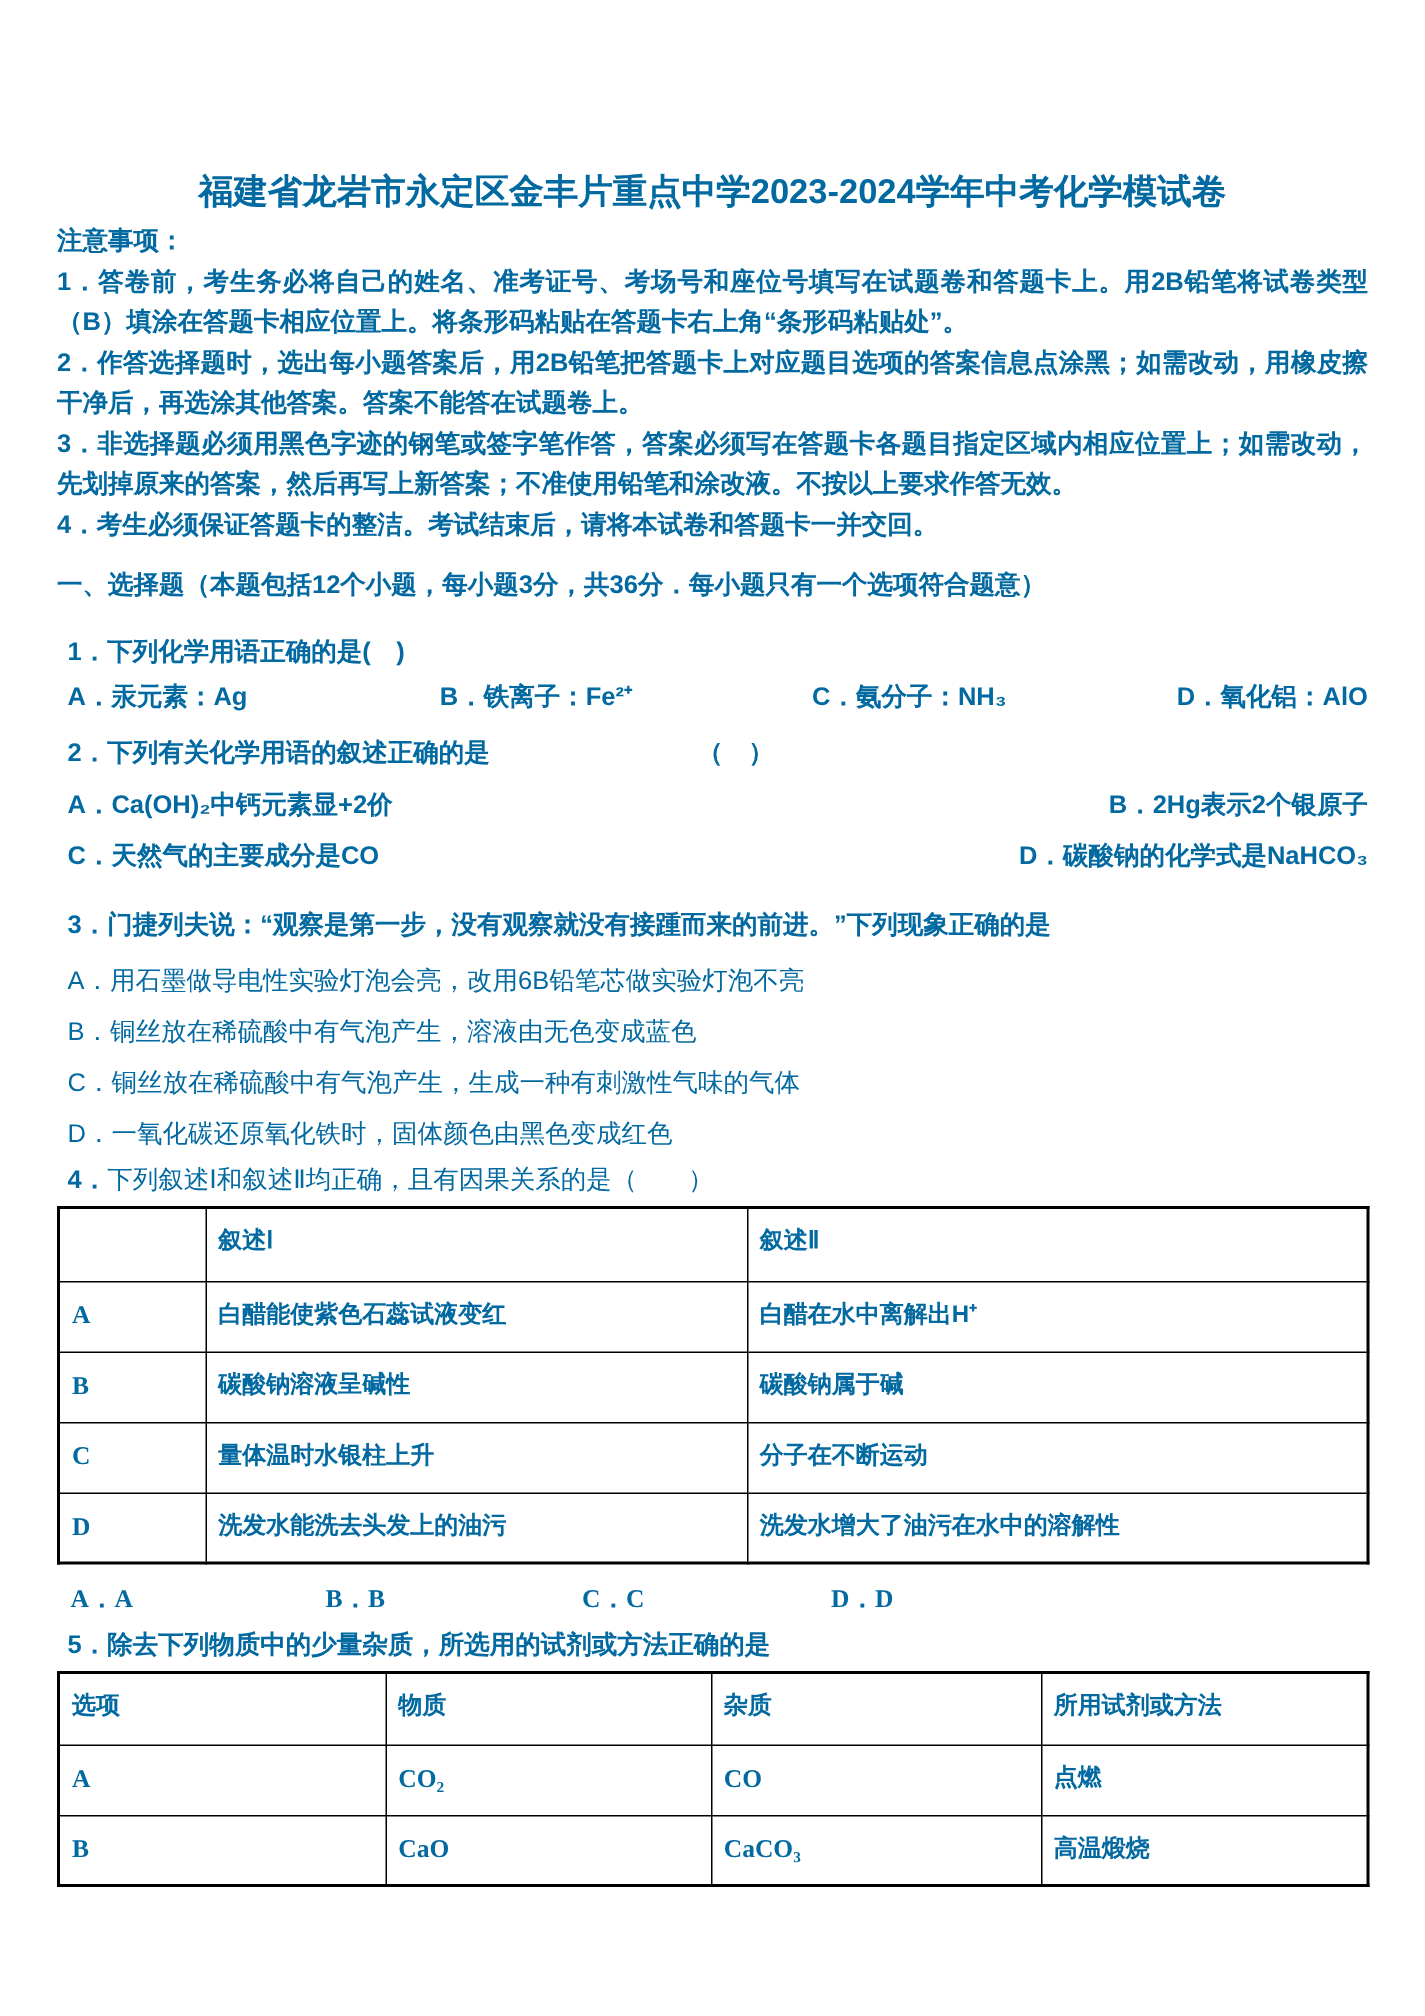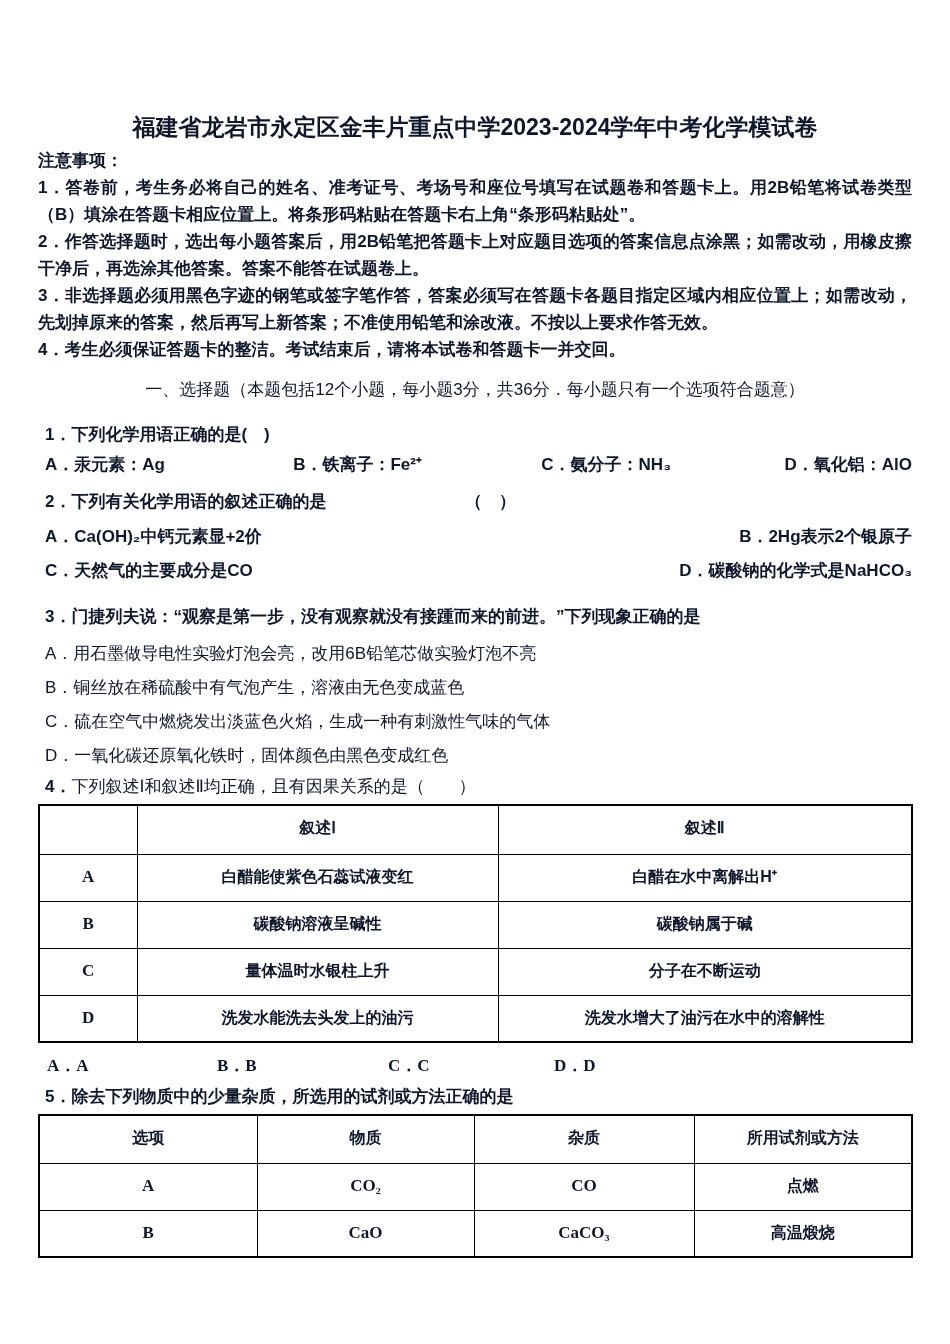--- a/index.html
+++ b/index.html
@@ -1,34 +1,34 @@
 <!DOCTYPE html>
 <html><head>
 <meta charset="utf-8">
 <style>
   html,body { margin:0; padding:0; background:#ffffff; }
   .page {
     position:relative;
     width:950px; height:1344px;
     background:#ffffff;
-    color:#0f172a;
+    color:#0369a1;
     font-family:"Liberation Sans", sans-serif;
     overflow:hidden;
   }
   .title {
     padding-top:110px;
     text-align:center;
     font-size:23px;
     font-weight:700;
     line-height:35px;
   }
   .content { margin:0 38px; font-size:17px; }
   .notice-heading { margin-top:2px; line-height:27px; font-weight:700; }
   .note { line-height:27px; font-weight:700; text-align:justify; }
-  .sec { margin-top:13px; line-height:27px; font-weight:400;text-align:center; }
+  .sec { margin-top:13px; line-height:27px; font-weight:700; }
   .q { line-height:27px; font-weight:700; padding-left:7px;margin-top:18px; }
   .optrow { display:flex; line-height:27px; font-weight:700; padding-left:7px;justify-content:space-between; }
   .optline { line-height:27px; font-weight:400; padding-left:7px; }
   .o1a { display:inline-block; width:170px; }
   .o1b { display:inline-block; width:170px; }
   .o1c { display:inline-block; width:165px; }
   .q2t { display:inline-block; width:420px; }
   .o2  { display:inline-block; width:338px; }
   .serifline { font-family:Liberation Sans, sans-serif; font-weight:400; }
   .serifline .num { font-weight:700; }
@@ -43,21 +43,21 @@
   table {
     border-collapse:collapse;
     table-layout:fixed;
     margin-top:4px;
     border:2px solid #000;
   }
   .t1 { width:873px; }
   .t2 { width:873px;padding-left:44px; }
   th, td {
     border:1.5px solid #000;
-    text-align:center;
+    text-align:left;
     vertical-align:top;
     padding:12px 8px 0 8px;
     height:47px;
     box-sizing:border-box;
     font-size:16px;
     font-weight:700;
     line-height:20px;
     overflow:hidden;
   }
   .t1 th { height:49px; }
@@ -99,21 +99,21 @@
       <span>B．2Hg表示2个银原子</span>
     </div>
     <div class="optrow mt7">
       <span class="o2">C．天然气的主要成分是CO</span>
       <span>D．碳酸钠的化学式是NaHCO₃</span>
     </div>
 
     <div class="q mt5">3．门捷列夫说：“观察是第一步，没有观察就没有接踵而来的前进。”下列现象正确的是</div>
     <div class="optline mt10">A．用石墨做导电性实验灯泡会亮，改用6B铅笔芯做实验灯泡不亮</div>
     <div class="optline mt7">B．铜丝放在稀硫酸中有气泡产生，溶液由无色变成蓝色</div>
-    <div class="optline mt7">C．硫在空气中燃烧发出淡蓝色火焰，生成一种有刺激性气味的气体</div>
+    <div class="optline mt7">C．铜丝放在稀硫酸中有气泡产生，生成一种有刺激性气味的气体</div>
     <div class="optline mt7">D．一氧化碳还原氧化铁时，固体颜色由黑色变成红色</div>
 
     <div class="q serifline mt4">
       <span class="num">4．</span><span>下列叙述Ⅰ和叙述Ⅱ均正确，且有因果关系的是（　　）</span>
     </div>
 
     <table class="t1">
       <colgroup>
           <col style="width:98px">
           <col style="width:361px">

